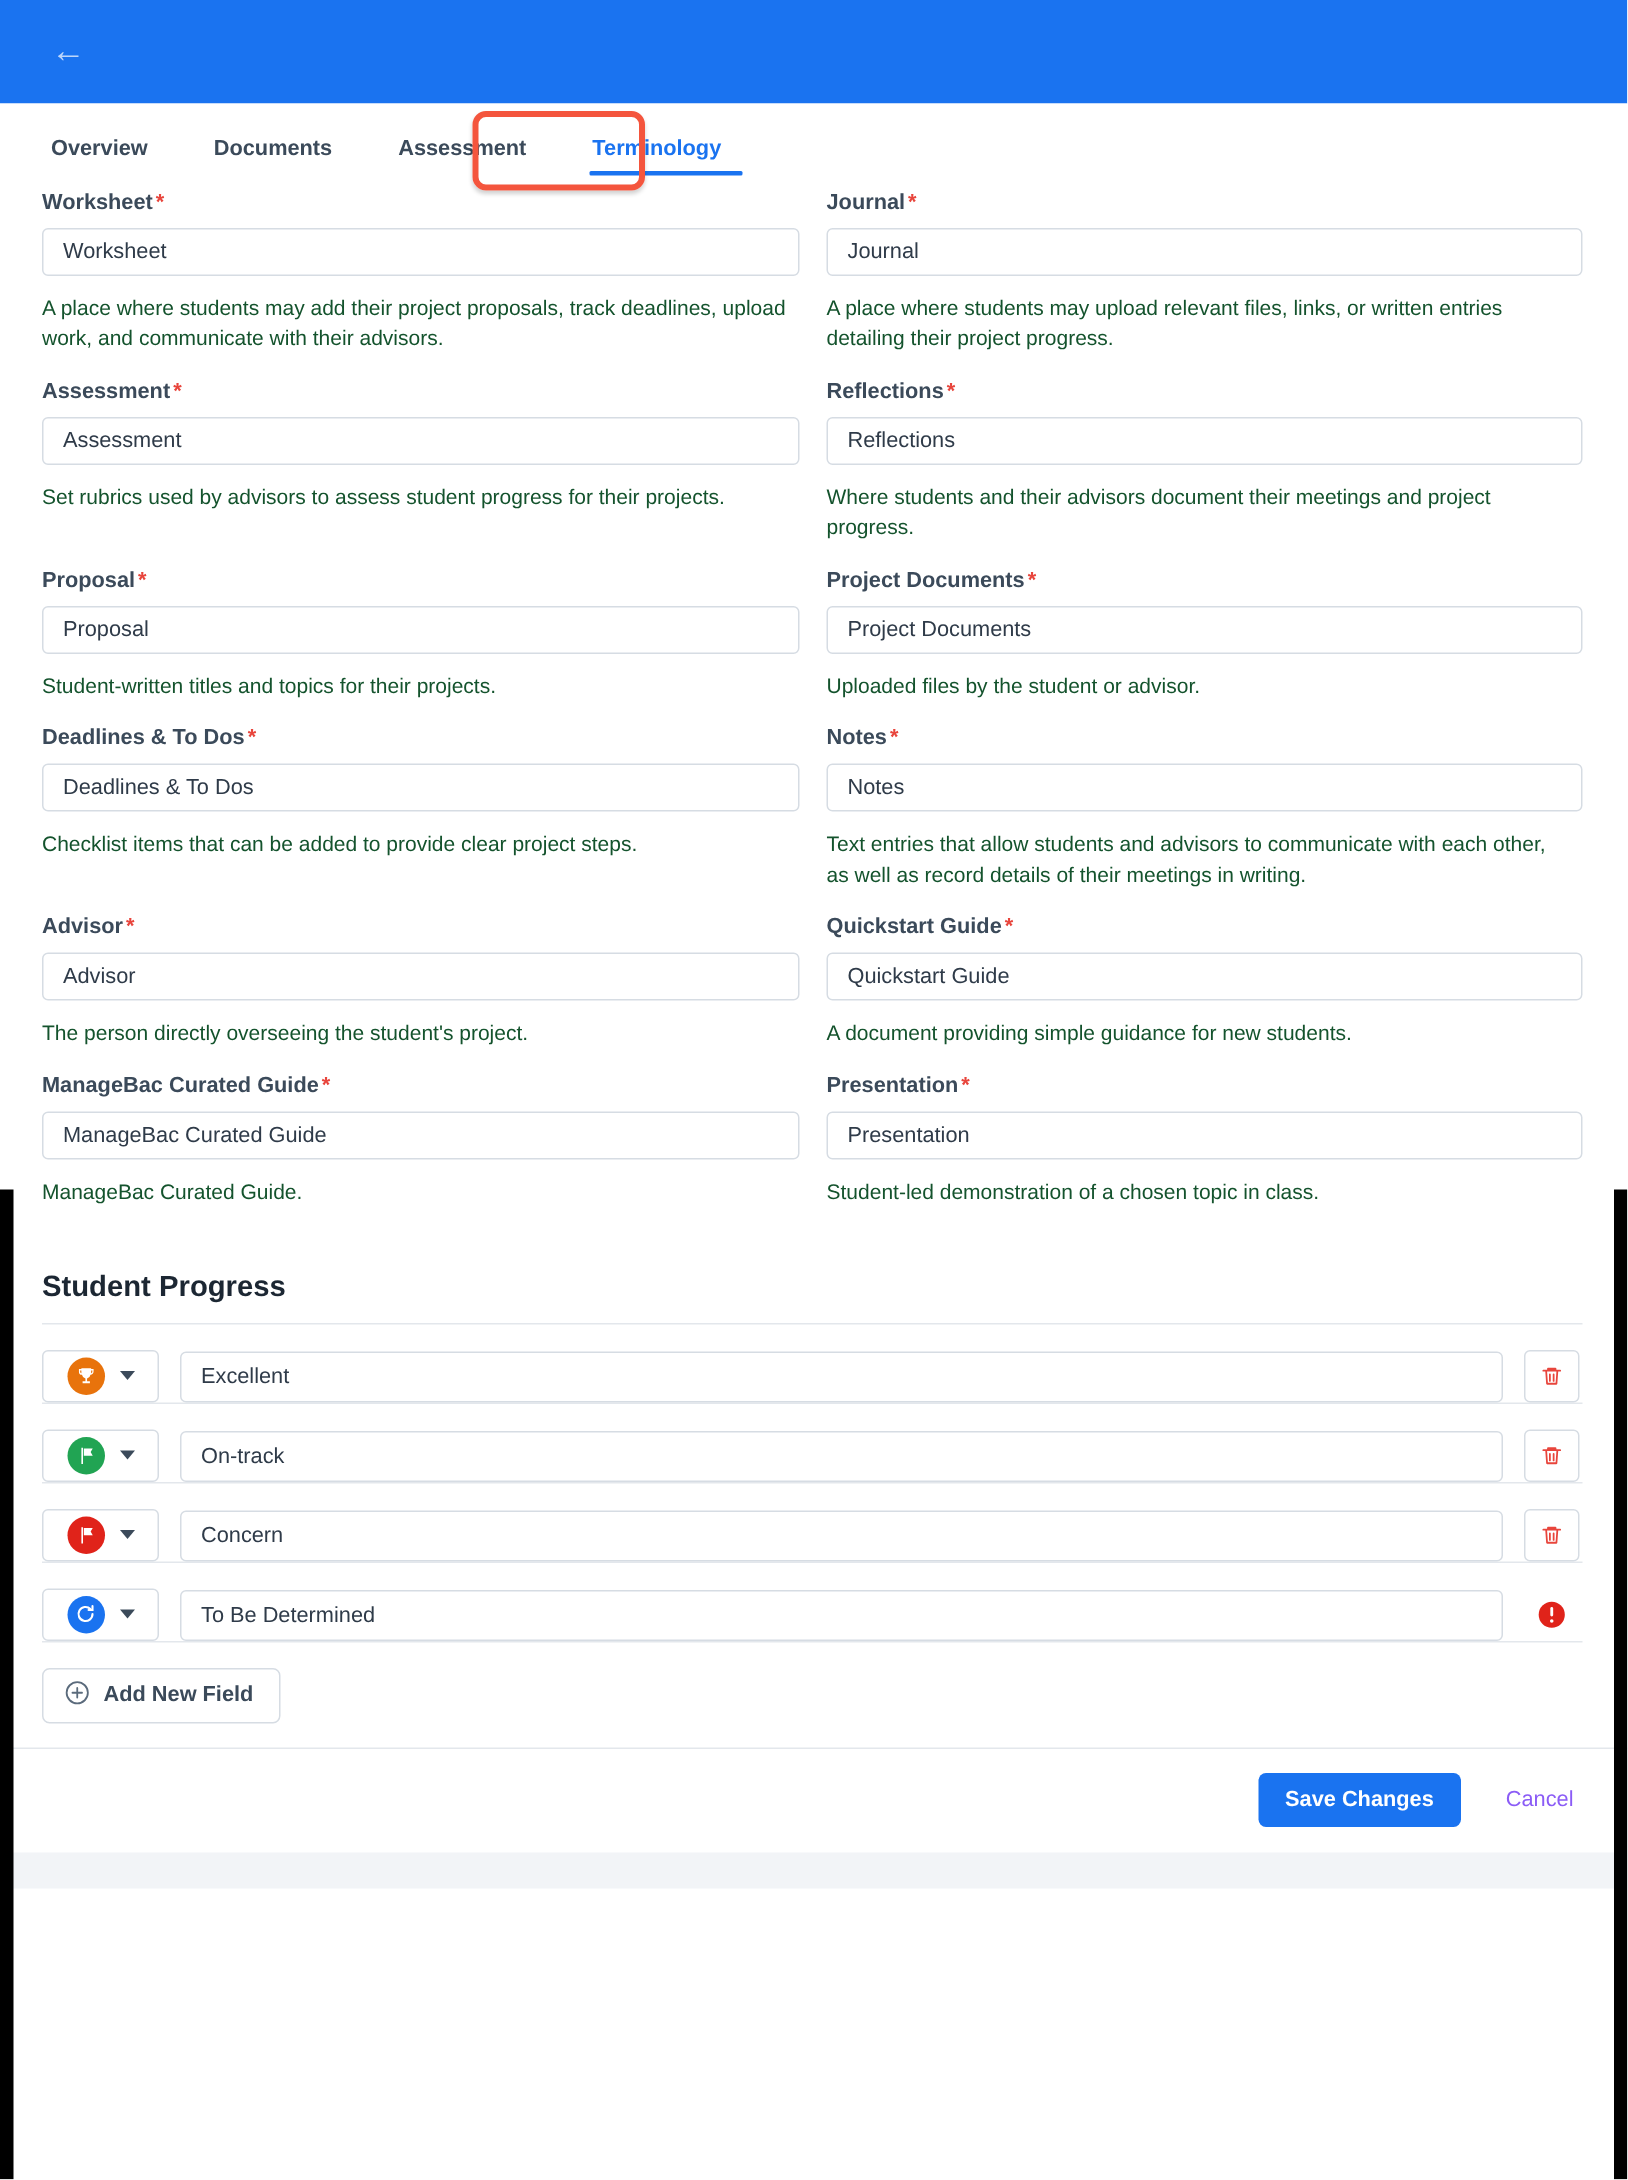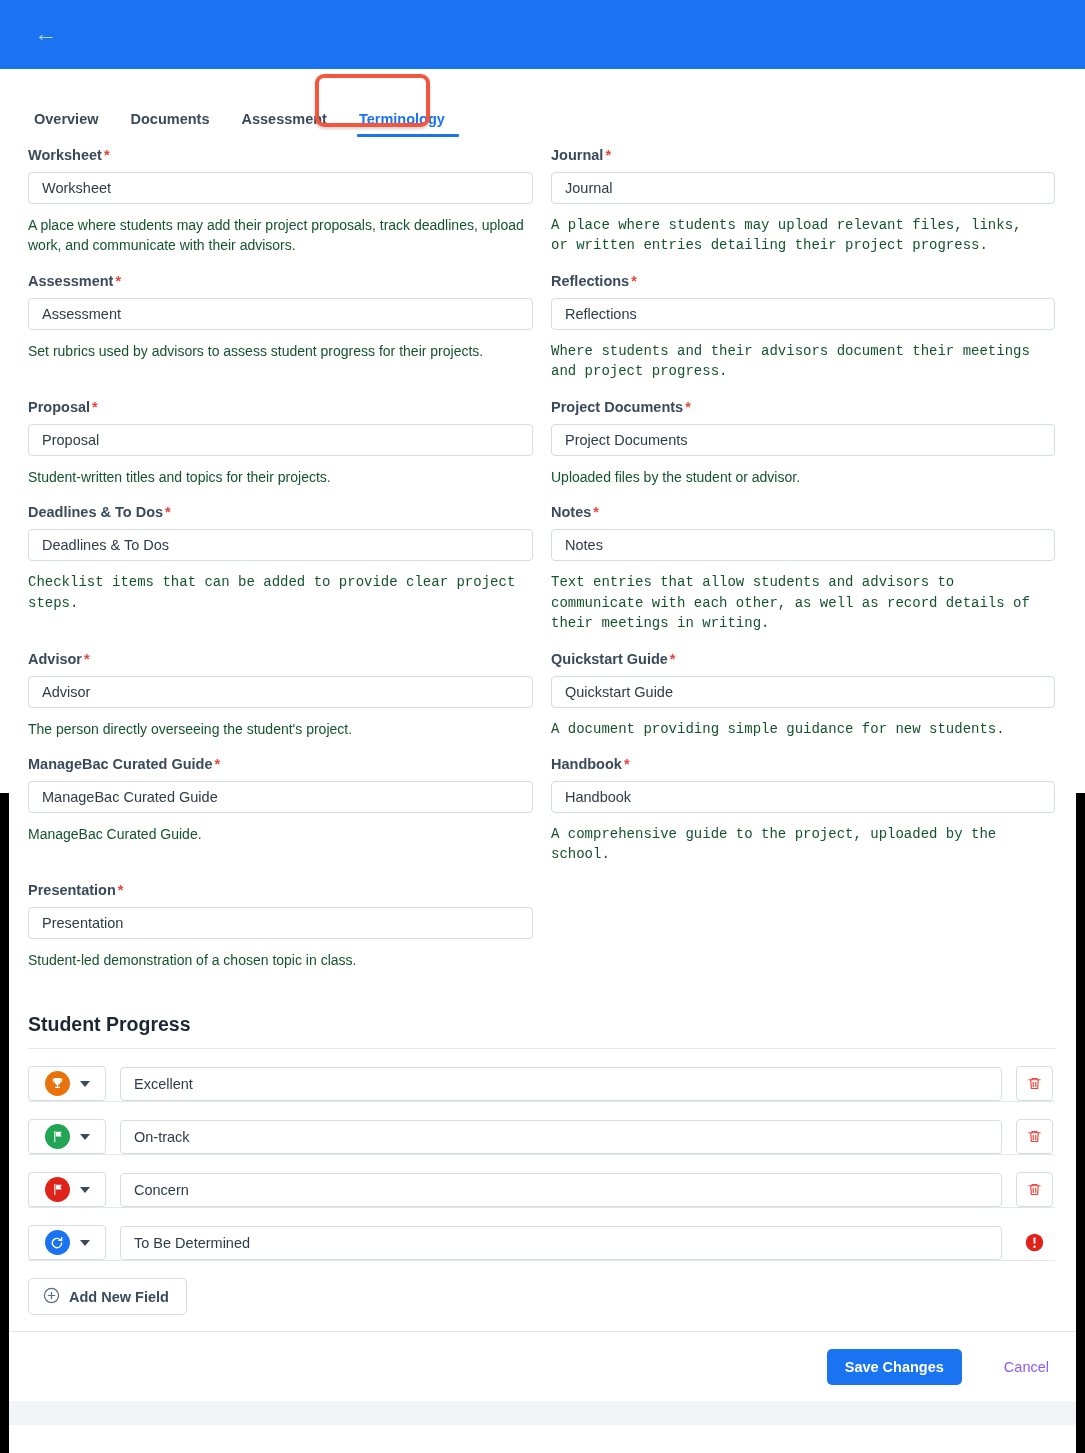--- a/index.html
+++ b/index.html
@@ -44,22 +44,21 @@
   }
 
   
   .tabbar {
     position: relative;
     height: 48px;
     background: #ffffff;
     display: flex;
     align-items: flex-start;
     padding: 22px 0 0 34px;
-    gap: 0;
-    margin-top: 20px;
+    gap: 12px;
   }
   .tab {
     font-size: 14.5px;
     font-weight: bold;
     color: #3b4a5a;
     padding: 0 18px 10px 0;
     cursor: pointer;
     white-space: nowrap;
     position: relative;
   }
@@ -119,21 +118,21 @@
     font-family: "Liberation Sans", sans-serif;
     outline: none;
   }
   .help-text {
     margin-top: 11px;
     font-size: 14px;
     color: #14532d;
     line-height: 1.46;
     max-width: 500px;
   }
-  .help-text.wide { max-width: 490px; font-family: Liberation Mono, monospace; }
+  .help-text.wide { max-width: 490px; }
 
   
   .edge-strip {
     position: absolute;
     top: 793px;
     width: 9px;
     height: 660px;
     background: #000000;
     z-index: 40;
     pointer-events: none;
@@ -234,21 +233,21 @@
     font-family: "Liberation Sans", sans-serif;
   }
 
   
   .footer {
     border-top: 1px solid #e3e7ec;
     height: 70px;
     display: flex;
     align-items: center;
     justify-content: flex-end;
-    gap: 36px;
+    gap: 24px;
     padding-right: 30px;
     background: #ffffff;
     padding-left: 37px;
   }
   .btn-primary {
     background: #1a73f0;
     color: #ffffff;
     border: none;
     border-radius: 5px;
     height: 36px;
@@ -351,25 +350,20 @@
         <input class="text-input" type="text" value="Quickstart Guide" style="">
         <div class="help-text wide">A document providing simple guidance for new students.</div>
       </div>
 
       <div class="field">
         <div class="field-label"><span>ManageBac Curated Guide</span><span class="req">*</span></div>
         <input class="text-input" type="text" value="ManageBac Curated Guide" style="">
         <div class="help-text">ManageBac Curated Guide.</div>
       </div>
 
-      <div class="field">
-        <div class="field-label"><span>Handbook</span><span class="req">*</span></div>
-        <input class="text-input" type="text" value="Handbook" style="">
-        <div class="help-text wide">A comprehensive guide to the project, uploaded by the school.</div>
-      </div>
 
       <div class="field">
         <div class="field-label"><span>Presentation</span><span class="req">*</span></div>
         <input class="text-input" type="text" value="Presentation" style="">
         <div class="help-text">Student-led demonstration of a chosen topic in class.</div>
       </div>
 
       <div></div>
     </div>
 

